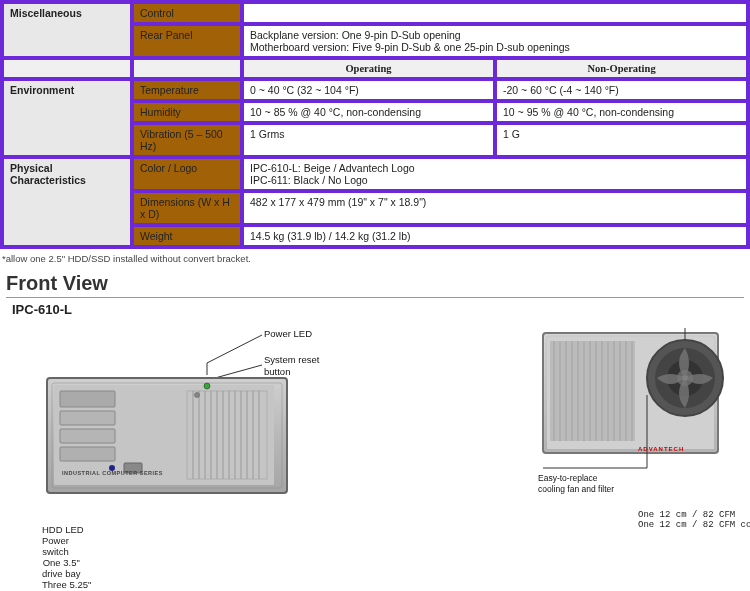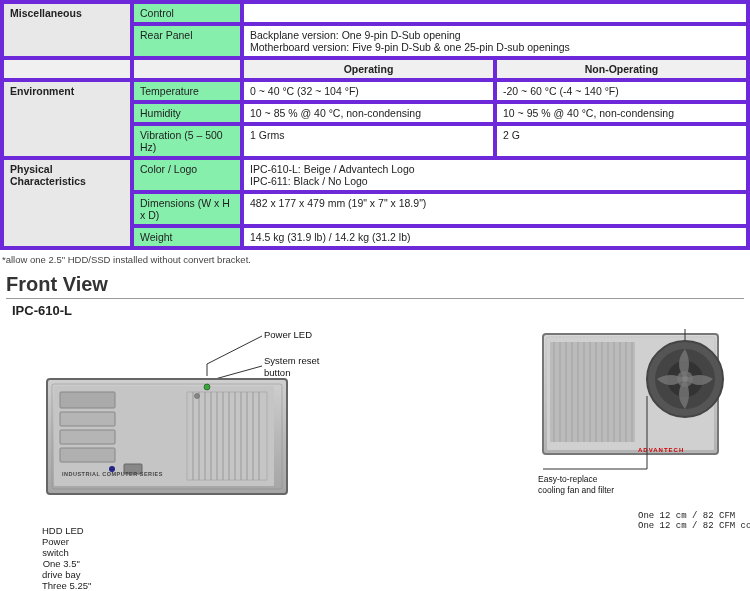--- a/index.html
+++ b/index.html
@@ -23,26 +23,27 @@
       padding: 3px 6px;
       vertical-align: top;
     }
     .specs-table .cat-cell {
       background: #e8e8e8;
       font-weight: bold;
       width: 130px;
     }
     .specs-table .sub-cell {
       width: 110px;
-      background: #86efac;
+      background: #a16207;
     }
     .specs-table .header-row td {
       background: #f0f0f0;
       font-weight: bold;
       text-align: center;
+      font-family: Liberation Serif, serif;
     }
     .footnote {
       font-size: 9.5px;
       color: #444;
       margin: 3px 0 8px 0;
       padding-left: 2px;
     }
 
     
     .section-title {
@@ -146,21 +147,21 @@
 
     <tr>
       <td class="sub-cell">Humidity</td>
       <td>10 ~ 85 % @ 40 °C, non-condensing</td>
       <td>10 ~ 95 % @ 40 °C, non-condensing</td>
     </tr>
 
     <tr>
       <td class="sub-cell">Vibration (5 – 500 Hz)</td>
       <td>1 Grms</td>
-      <td>2 G</td>
+      <td>1 G</td>
     </tr>
 
     <tr>
       <td class="cat-cell" rowspan="3">Physical Characteristics</td>
       <td class="sub-cell">Color / Logo</td>
       <td colspan="2">
         IPC-610-L: Beige / Advantech Logo<br>
         IPC-611: Black / No Logo
       </td>
     </tr>

